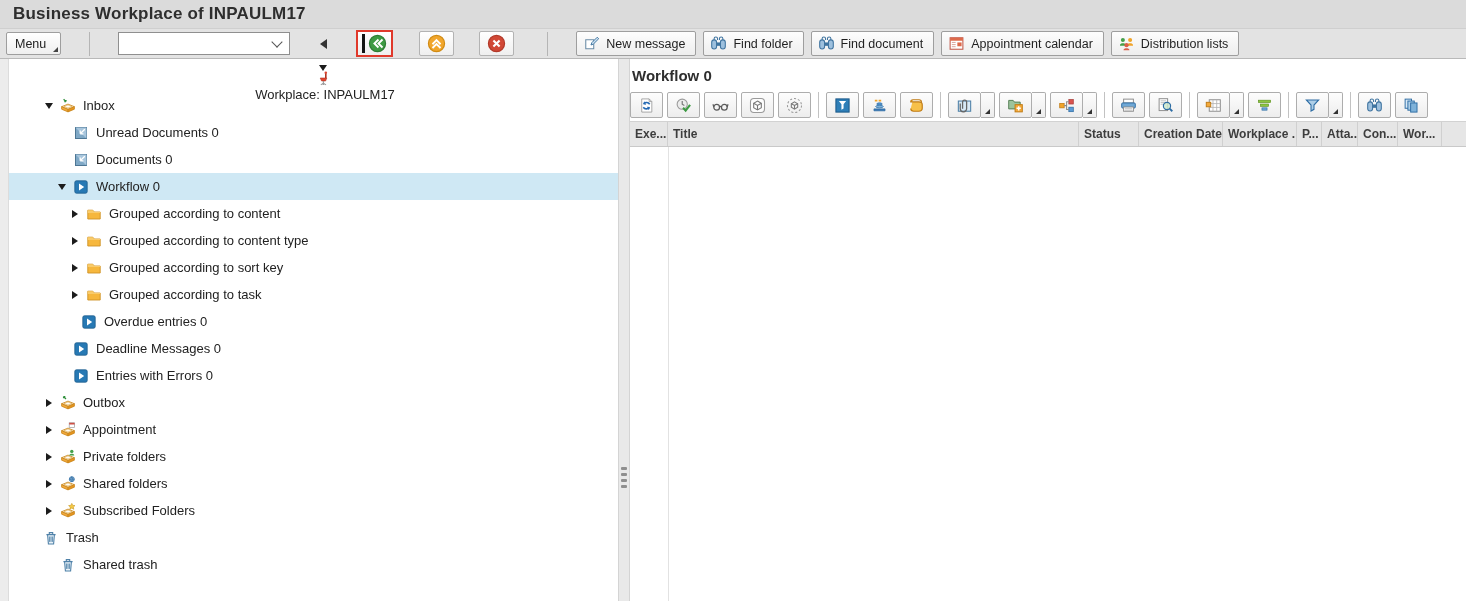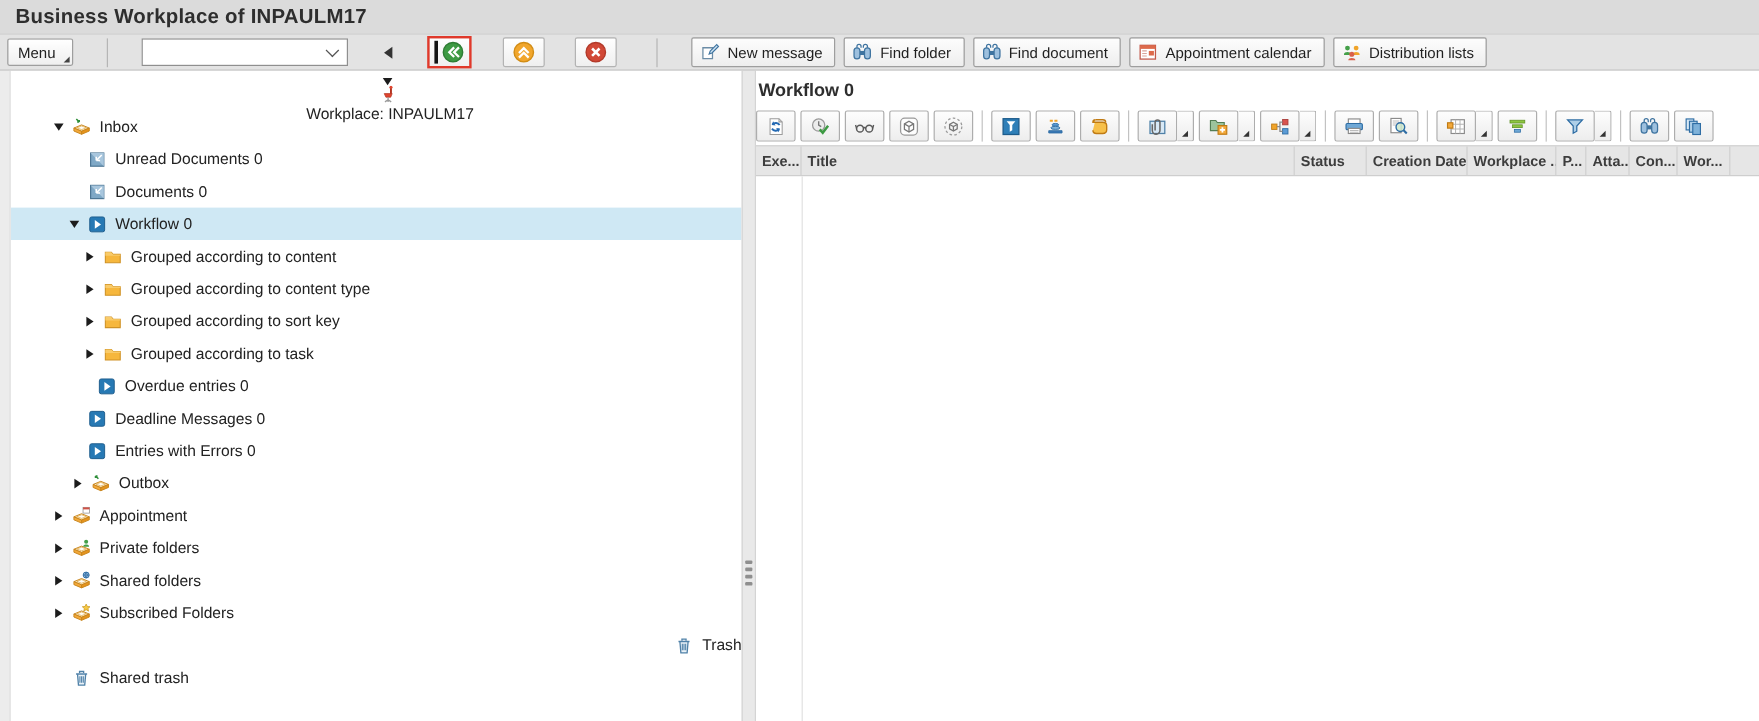--- a/index.html
+++ b/index.html
@@ -330,21 +330,21 @@
         <div class="tree-row" style="padding-left: 44px;">
           <span class="exp"></span>
           <span class="t-icon icon">
             <svg viewBox="0 0 16 16">
               <rect x="1.8" y="1.8" width="12.4" height="12.4" rx="1.6" fill="#2779b4" stroke="#1d5c8c" stroke-width="0.8"></rect>
               <path d="M6 4.4l5.2 3.6L6 11.6z" fill="#fff"></path>
             </svg>
           </span>
           <span class="t-label">Entries with Errors 0</span>
         </div>
-        <div class="tree-row" style="padding-left: 47px;">
+        <div class="tree-row" style="padding-left: 31px;">
           <span class="exp">
             <span class="exp-right"></span>
           </span>
           <span class="t-icon icon">
             <svg viewBox="0 0 16 16">
               <path d="M6 4 3.6 1.6M3.6 1.6h1.7M3.6 1.6v1.7" stroke="#2f8f3a" stroke-width="1.3" fill="none"></path>
               <path d="M1.6 8.7 8 6.1l6.4 2.6L8 11.4z" fill="#fdeec9" stroke="#c8851c" stroke-width="0.8"></path>
               <path d="M4.1 8.5 8 7l3.9 1.5L8 10z" fill="#fffdf7" stroke="#d89b33" stroke-width="0.5"></path>
               <path d="M1.6 8.7v2.5L8 13.9v-2.5z" fill="#f3a93a" stroke="#c8851c" stroke-width="0.8"></path>
               <path d="M14.4 8.7v2.5L8 13.9v-2.5z" fill="#e6941d" stroke="#c8851c" stroke-width="0.8"></path>
@@ -408,21 +408,21 @@
             <svg viewBox="0 0 16 16">
               <path d="M1.6 8.7 8 6.1l6.4 2.6L8 11.4z" fill="#fdeec9" stroke="#c8851c" stroke-width="0.8"></path>
               <path d="M4.1 8.5 8 7l3.9 1.5L8 10z" fill="#fffdf7" stroke="#d89b33" stroke-width="0.5"></path>
               <path d="M1.6 8.7v2.5L8 13.9v-2.5z" fill="#f3a93a" stroke="#c8851c" stroke-width="0.8"></path>
               <path d="M14.4 8.7v2.5L8 13.9v-2.5z" fill="#e6941d" stroke="#c8851c" stroke-width="0.8"></path>
               <path d="M11.8 0.4l1 2 2.2.2-1.7 1.5.5 2.2-2-1.2-2 1.2.5-2.2L8.6 2.6l2.2-.2z" fill="#f6c944" stroke="#c8971c" stroke-width="0.6"></path>
             </svg>
           </span>
           <span class="t-label">Subscribed Folders</span>
         </div>
-        <div class="tree-row" style="padding-left: 14px; justify-content: flex-end;">
+        <div class="tree-row" style="padding-left: 14px;">
           <span class="exp"></span>
           <span class="t-icon icon">
             <svg viewBox="0 0 16 16">
               <path d="M4.6 4.8 5.4 14h5.2l.8-9.2" fill="#eaf2f8" stroke="#4f81a8" stroke-width="1.1"></path>
               <path d="M3.4 4.6h9.2" stroke="#4f81a8" stroke-width="1.3"></path>
               <path d="M6.3 3.9V2.6h3.4v1.3" fill="none" stroke="#4f81a8" stroke-width="1.1"></path>
               <path d="M6.6 6.5v5.4M8 6.5v5.4M9.4 6.5v5.4" stroke="#4f81a8" stroke-width="0.9"></path>
             </svg>
           </span>
           <span class="t-label">Trash</span>

